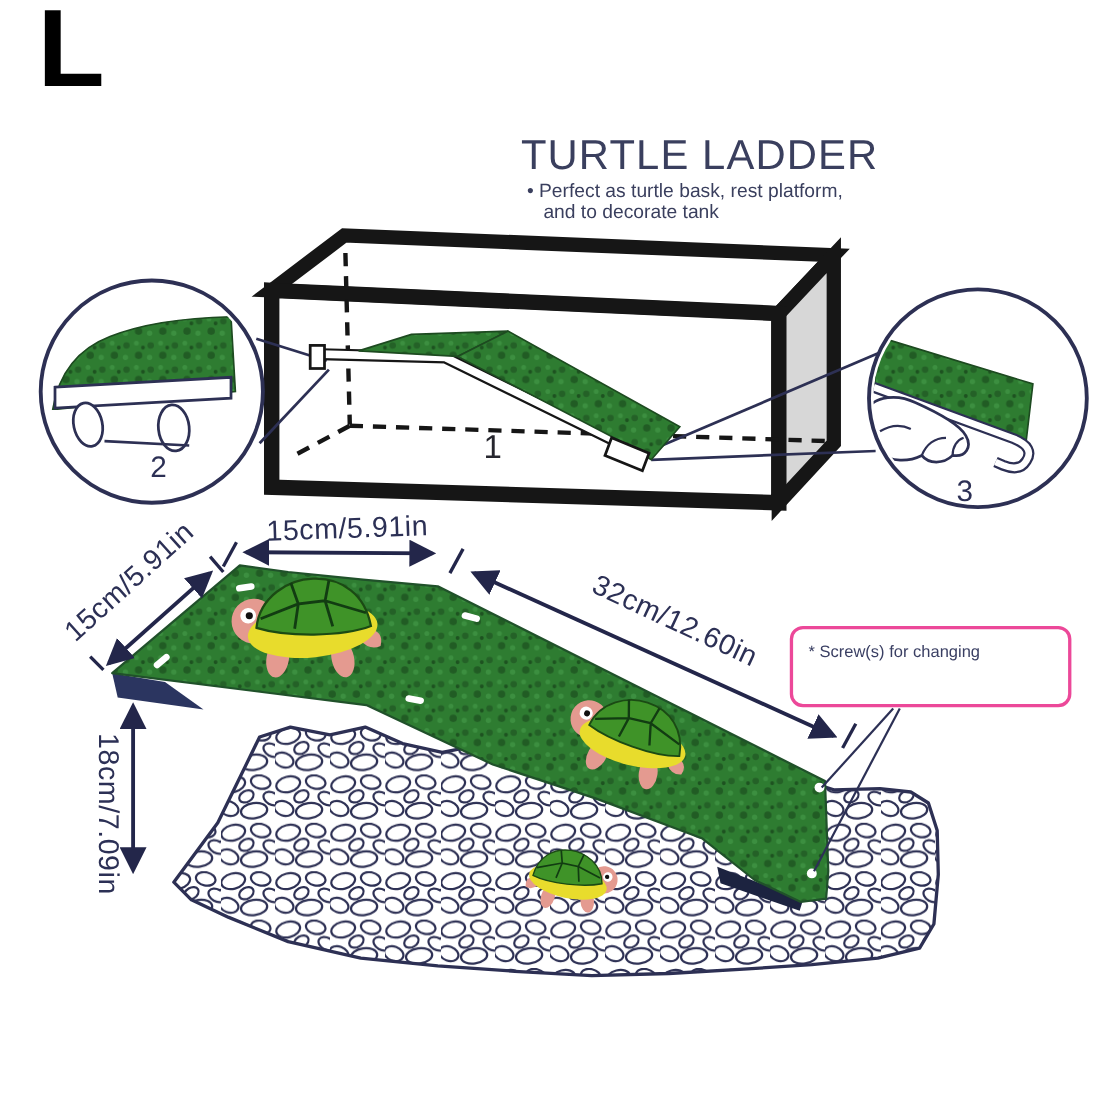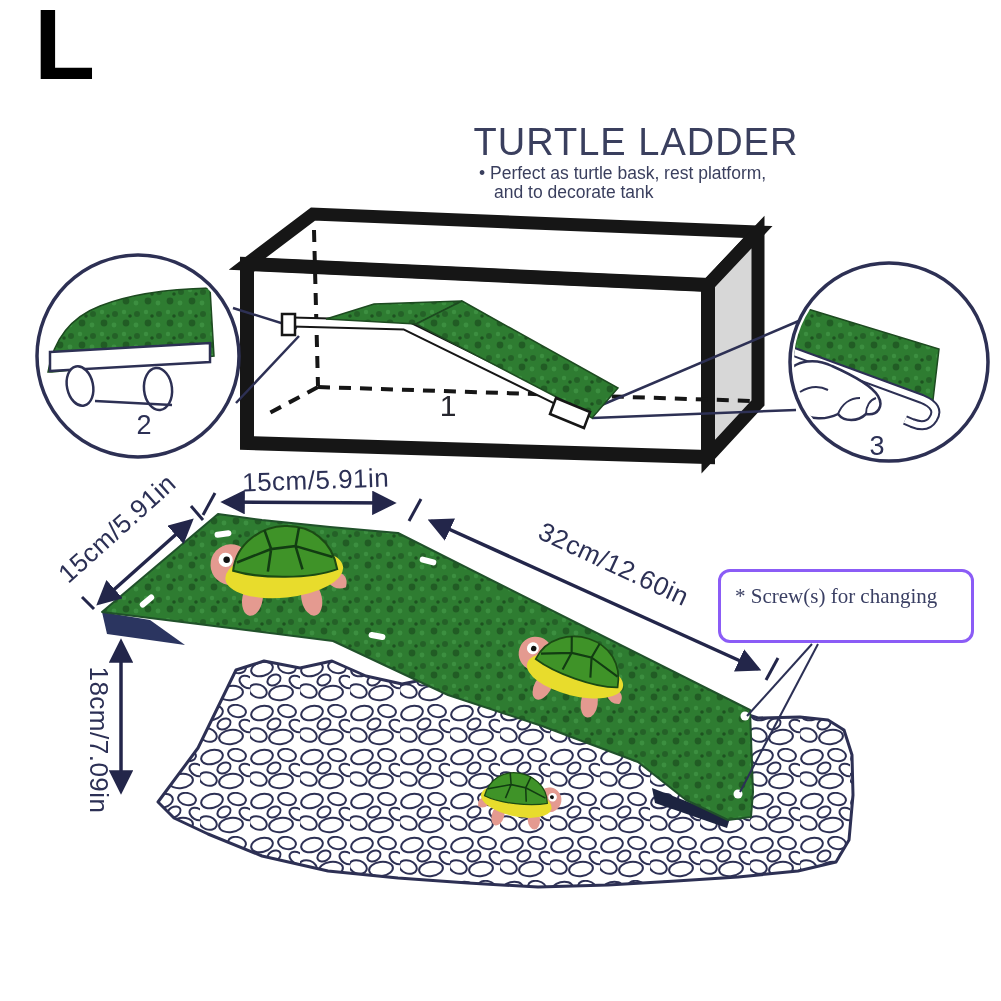--- a/index.html
+++ b/index.html
@@ -4,22 +4,22 @@
 <style>
   html,body{margin:0;padding:0;background:#fff;}
   .canvas{position:relative;width:1001px;height:1001px;background:#ffffff;overflow:hidden;
           font-family:"Liberation Sans",sans-serif;}
   .abs{position:absolute;}
   .size-l{left:34px;top:-6px;font-size:100px;font-weight:bold;color:#000;line-height:1;}
   .title{left:456px;top:121px;width:360px;text-align:center;font-size:38px;color:#3a3f5e;
          letter-spacing:1px;font-weight:normal;}
   .subtitle{left:479px;top:164px;font-size:17.5px;color:#3a3f5e;line-height:1.06;}
   .subtitle .line2{padding-left:15px;}
-  .callout-box{left:718px;top:569px;width:250px;height:68px;border:3px solid #8b5cf6;
-               border-radius:12px;color:#3a3f63;font-size:21px;line-height:1.05;background:transparent;font-family:Liberation Serif, serif;}
+  .callout-box{left:718px;top:569px;width:250px;height:68px;border:3px solid #ec4899;
+               border-radius:12px;color:#3a3f63;font-size:15px;line-height:1.05;background:transparent;}
   .callout-inner{padding:13px 6px 0 14px;}
   .callout-inner .line2{padding-left:17px;}
   svg{position:absolute;left:0;top:0;}
   svg text{font-family:"Liberation Sans",sans-serif;}
   .dim{font-size:26px;fill:#2c3055;letter-spacing:0.5px;}
   .num{font-size:27px;fill:#2c3055;}
   .num1{font-size:30px;fill:#26262e;}
 </style>
 </head>
 <body>

